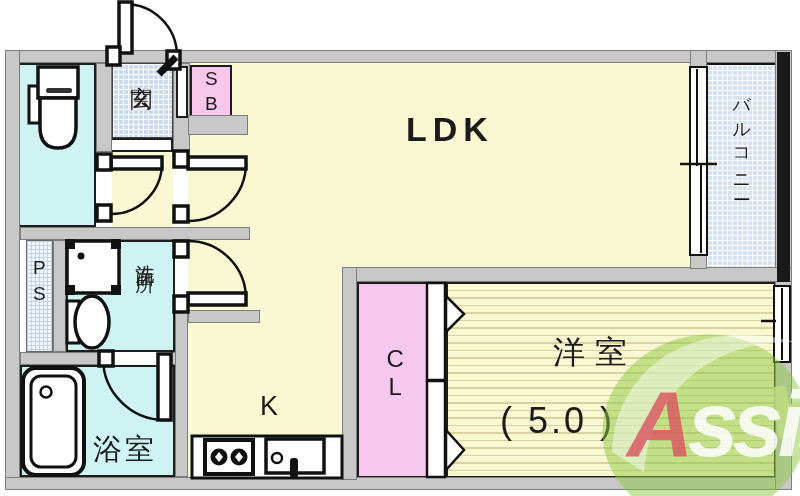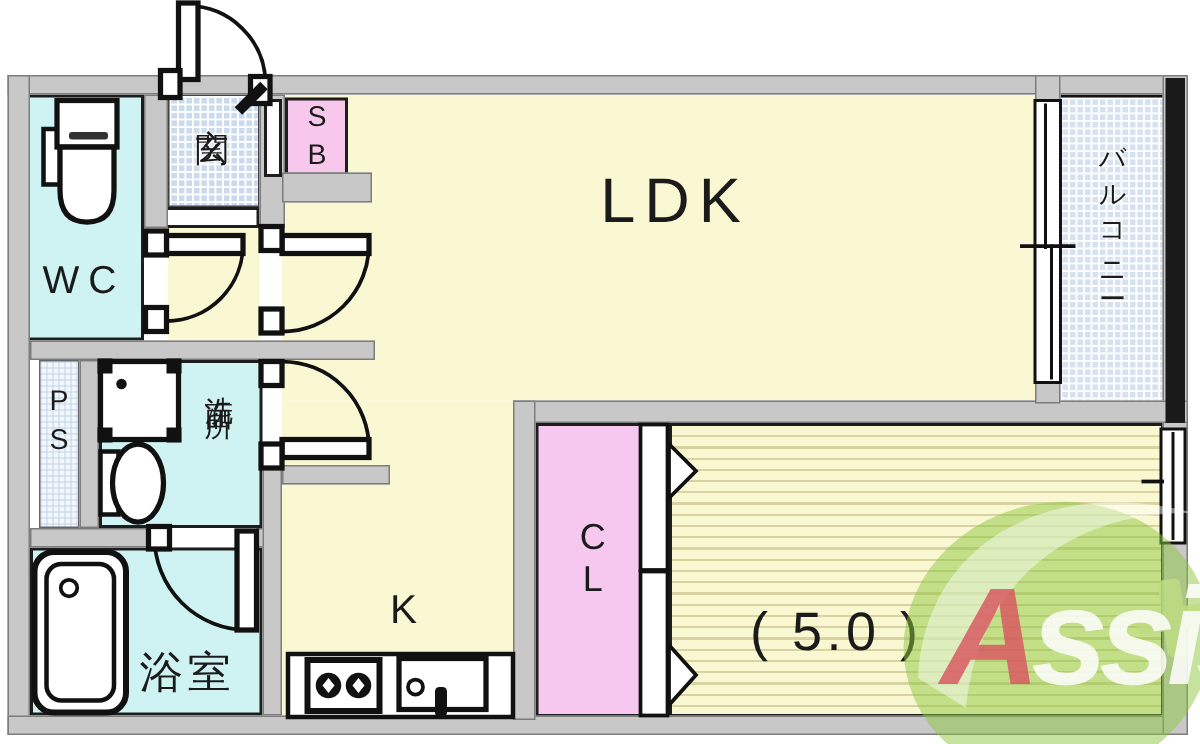--- a/index.html
+++ b/index.html
@@ -158,26 +158,26 @@
       <ellipse cx="92" cy="322" rx="17" ry="26" fill="#fff" stroke="#111" stroke-width="3.5"></ellipse>
     </g>
 
     <g>
       <rect x="23" y="368" width="61" height="107" rx="13" fill="#fff" stroke="#111" stroke-width="4"></rect>
       <rect x="31" y="376" width="45" height="91" rx="10" fill="none" stroke="#111" stroke-width="3"></rect>
       <circle cx="46" cy="392" r="5.5" fill="#fff" stroke="#111" stroke-width="2.5"></circle>
     </g>
   </svg>
 
-  <div class="lbl" style="left:370px;top:110px;width:160px;text-align:center;font-size:42px;letter-spacing:6px;">LDK</div>
+  <div class="lbl" style="left:370px;top:110px;width:160px;text-align:center;font-size:34px;letter-spacing:6px;font-weight:bold;">LDK</div>
 
+  <div class="lbl" style="left:515px;top:334px;width:160px;text-align:center;font-size:32px;letter-spacing:10px;">洋室</div>
   <div class="lbl" style="left:500px;top:400px;width:180px;text-align:left;font-size:36px;letter-spacing:3px;">( 5.0 )</div>
 
   <div class="lbl" style="left:252px;top:391px;width:34px;text-align:center;font-size:27px;">K</div>
-  <div class="lbl" style="left:16px;top:172px;width:80px;text-align:center;font-size:26px;letter-spacing:6px;">WC</div>
   <div class="lbl vtext halo" style="left:129px;top:68px;font-size:22px;letter-spacing:4px;">玄関</div>
   <div class="lbl vtext" style="left:200px;top:68px;font-size:19px;letter-spacing:4px;">SB</div>
   <div class="lbl vtext" style="left:28px;top:257px;font-size:19px;letter-spacing:5px;">PS</div>
   <div class="lbl vtext" style="left:134px;top:249px;font-size:19px;letter-spacing:5px;">洗面所</div>
   <div class="lbl" style="left:75px;top:433px;width:100px;text-align:center;font-size:29px;letter-spacing:3px;">浴室</div>
   <div class="lbl vtext" style="left:381px;top:345px;font-size:24px;letter-spacing:1px;">CL</div>
   <div class="lbl vtext halo" style="left:731px;top:84px;font-size:18px;letter-spacing:6px;">バルコニー</div>
 
   <svg class="overlay" width="800" height="496" viewBox="0 0 800 496">
     <g>

